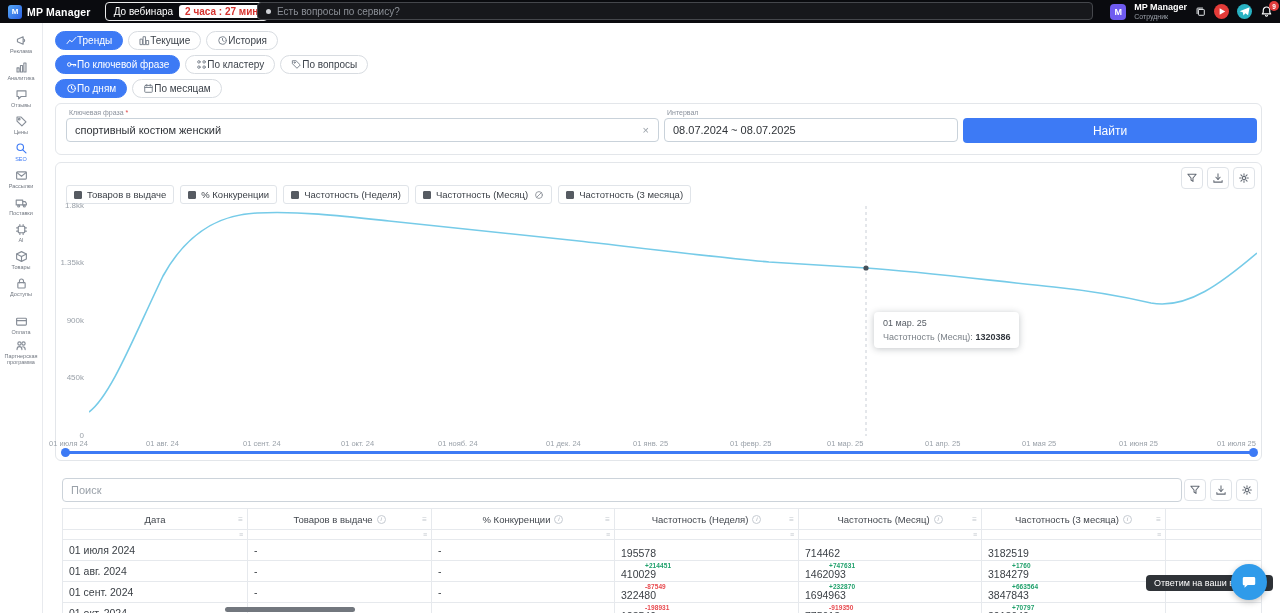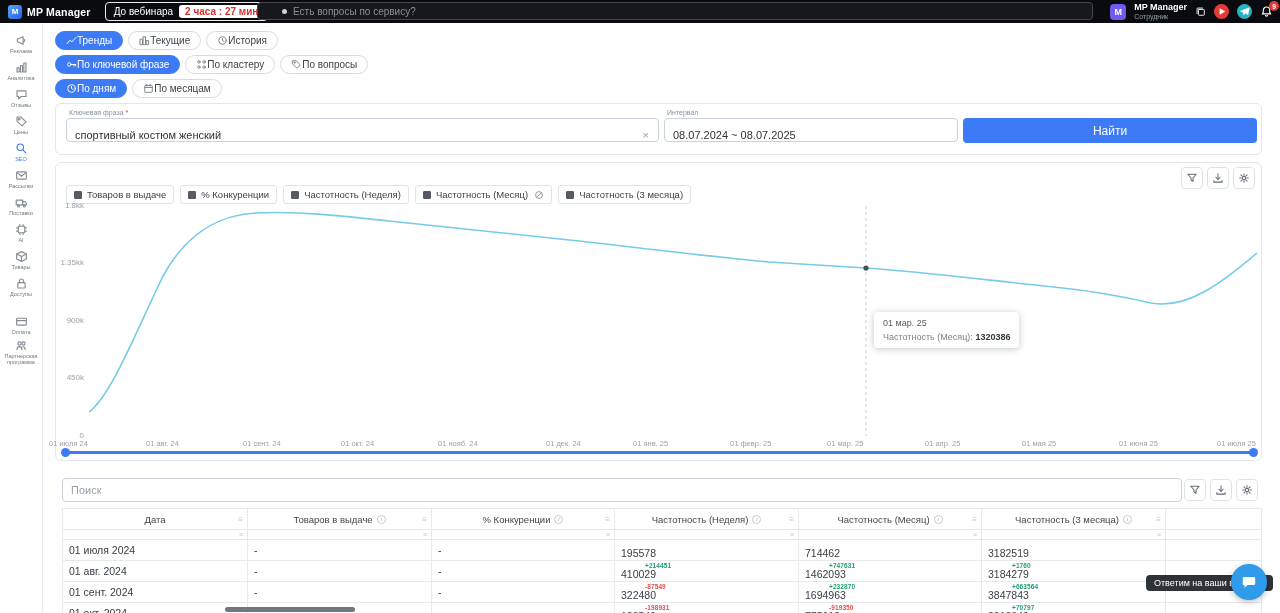--- a/index.html
+++ b/index.html
@@ -8,21 +8,21 @@
   svg { display:block; }
   .ic { stroke:currentColor; fill:none; stroke-width:1.4; stroke-linecap:round; stroke-linejoin:round; }
 
   
   .topbar { position:absolute; left:0; top:0; width:1280px; height:23px; background:#0a0b0f; display:flex; align-items:center; color:#fff; z-index:20; }
   .logo { display:flex; align-items:center; gap:5px; padding-left:8px; }
   .logo-mark { width:14px; height:14px; border-radius:3px; background:linear-gradient(135deg,#55a8f7,#2b5fe0); display:flex; align-items:center; justify-content:center; font-size:8px; font-weight:bold; color:#fff; }
   .logo-text { font-size:10.5px; font-weight:700; letter-spacing:.2px; }
   .webinar { margin-left:14px; display:flex; align-items:center; gap:6px; border:1px solid #ececec; border-radius:4px; padding:2px 3px 2px 8px; font-size:10px; cursor:pointer; }
   .countdown { background:#fff; color:#d6332f; font-weight:700; padding:1px 6px; border-radius:3px; font-size:10px; }
-  .search-wrap { position:absolute; left:257px; top:2px; width:836px; height:18px; background:#17181c; border:1px solid #45474c; border-radius:4px; display:flex; align-items:center; padding:0 24px; gap:6px; }
+  .search-wrap { position:absolute; left:257px; top:2px; width:836px; height:18px; background:#17181c; border:1px solid #45474c; border-radius:4px; display:flex; align-items:center; padding:0 8px; gap:6px; }
   .search-dot { width:5px; height:5px; border-radius:50%; background:#cfd2d7; flex:none; }
   .search-wrap input { flex:1; background:transparent; border:none; outline:none; color:#c6cad0; font-size:10px; font-family:inherit; }
   .search-wrap input::placeholder { color:#8b8f96; }
   .topbar-right { position:absolute; right:7px; top:0; height:23px; display:flex; align-items:center; gap:8px; }
   .avatar { width:16px; height:16px; border-radius:4px; background:#6f5bf0; font-size:9px; font-weight:700; display:flex; align-items:center; justify-content:center; cursor:pointer; }
   .user-meta { line-height:1; cursor:pointer; }
   .user-name { font-size:9px; font-weight:700; }
   .user-role { font-size:7px; color:#9aa0a8; margin-top:1px; }
   .tb-icon { color:#eceff2; cursor:pointer; display:flex; }
   .round { width:15px; height:15px; border-radius:50%; display:flex; align-items:center; justify-content:center; cursor:pointer; }
@@ -46,21 +46,21 @@
   .pill svg { width:11px; height:11px; }
   .pill .pic { color:#7a828c; }
   .pill.active { background:#3d7af5; border-color:#3d7af5; color:#fff; }
   .pill.active .pic { color:#fff; }
 
   
   .form-card { position:absolute; left:55px; top:103px; width:1207px; height:52px; border:1px solid #e3e6ea; border-radius:6px; background:#fff; }
   .field { position:absolute; top:5px; }
   .f-label { font-size:7px; color:#8a919c; margin:0 0 2px 3px; }
   .req { color:#e04343; }
-  .f-input { height:24px; border:1px solid #c9d2da; border-radius:4px; display:flex; align-items:flex-end; padding:0 8px; background:#fff; }
+  .f-input { height:24px; border:1px solid #c9d2da; border-radius:4px; display:flex; align-items:center; padding:0 8px; background:#fff; }
   .f-input input { flex:1; border:none; outline:none; font-size:11px; color:#2f3338; font-family:inherit; background:transparent; }
   .clear-btn { color:#9aa1a9; font-size:11px; cursor:pointer; line-height:1; padding:0 1px; }
   .submit-btn { position:absolute; left:907px; top:14px; width:294px; height:25px; background:#3d7af5; border:none; border-radius:4px; color:#fff; font-size:12px; font-family:inherit; cursor:pointer; }
 
   
   .chart-card { position:absolute; left:55px; top:162px; width:1207px; height:299px; border:1px solid #e3e6ea; border-radius:6px; background:#fff; }
   .card-actions { position:absolute; right:6px; top:4px; display:flex; gap:4px; }
   .icon-btn { width:22px; height:22px; border:1px solid #dfe3e8; border-radius:4px; display:flex; align-items:center; justify-content:center; color:#646b75; background:#fff; cursor:pointer; }
   .icon-btn svg { width:12px; height:12px; }
   .legend { position:absolute; left:10px; top:22px; display:flex; gap:6px; }

